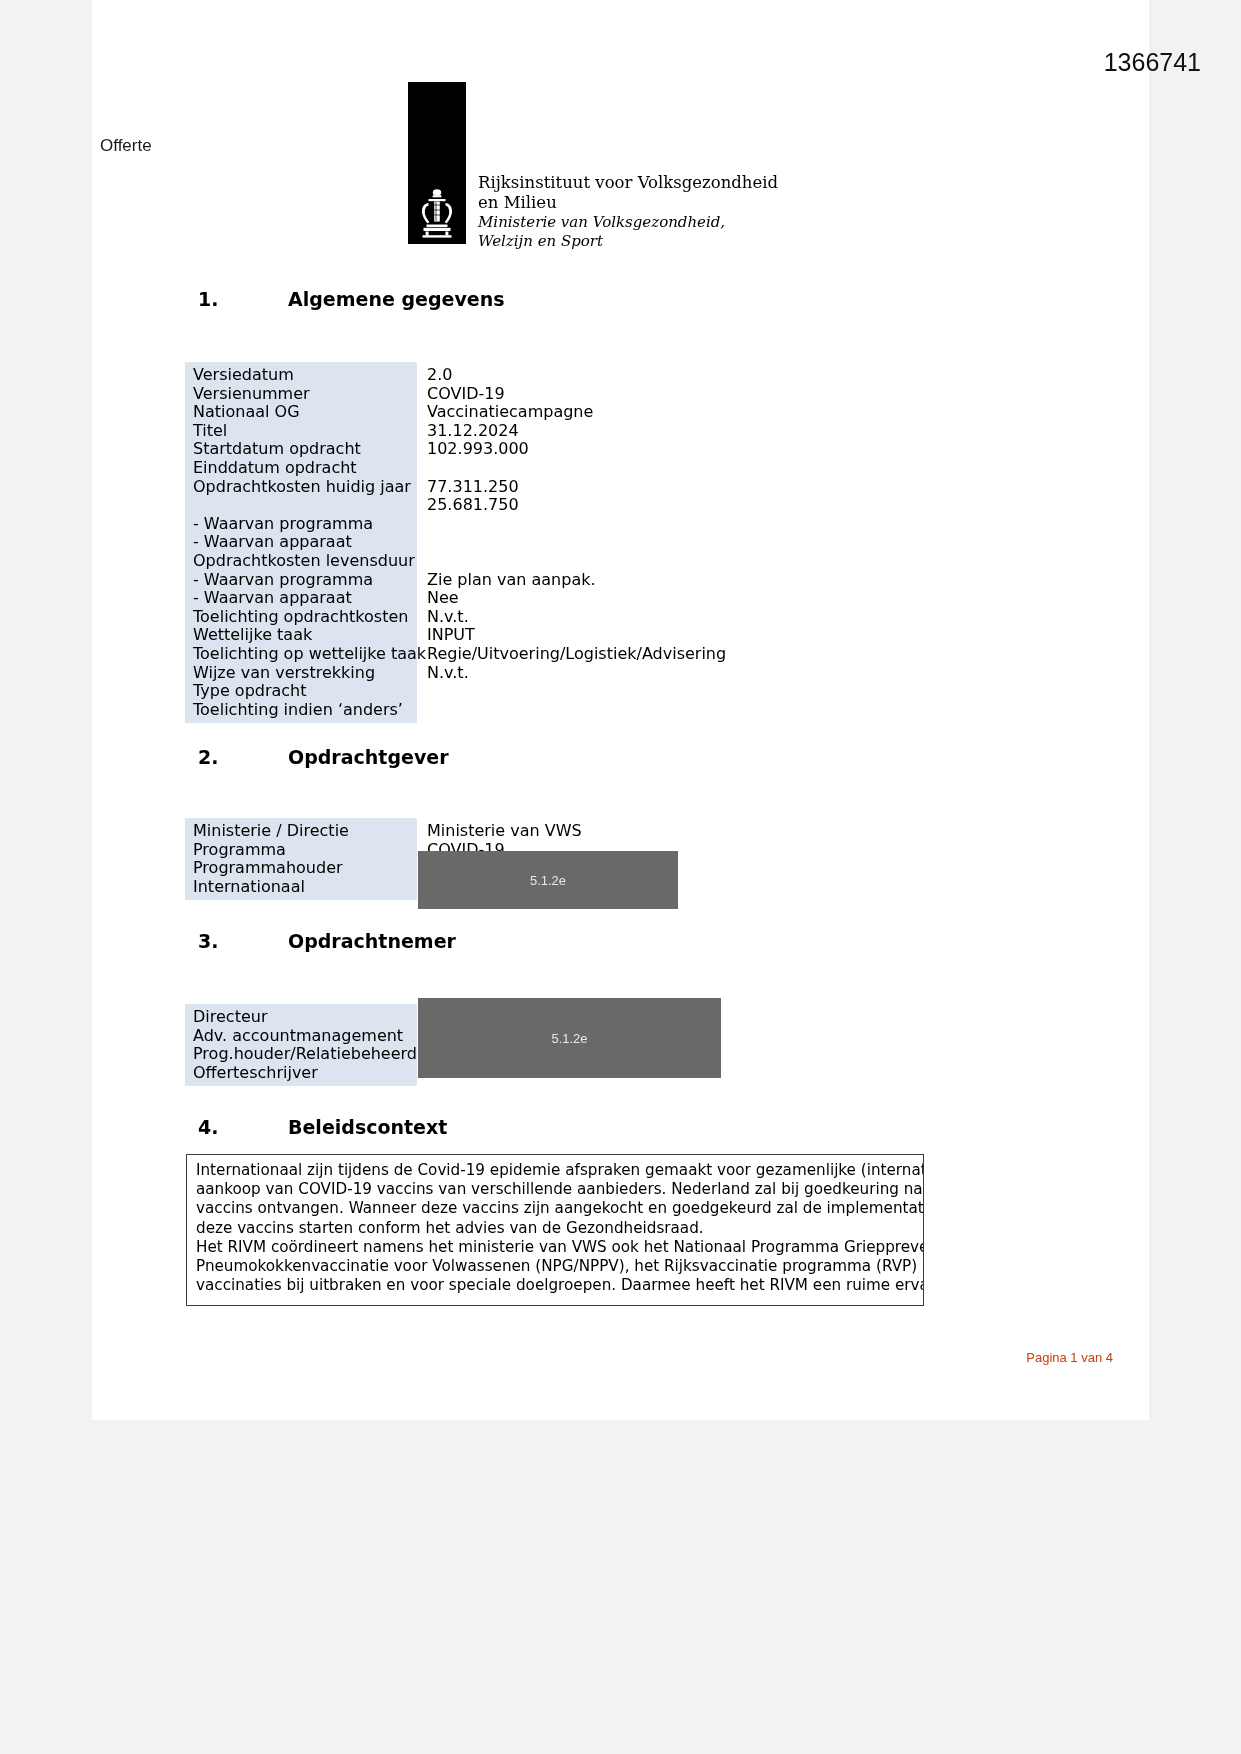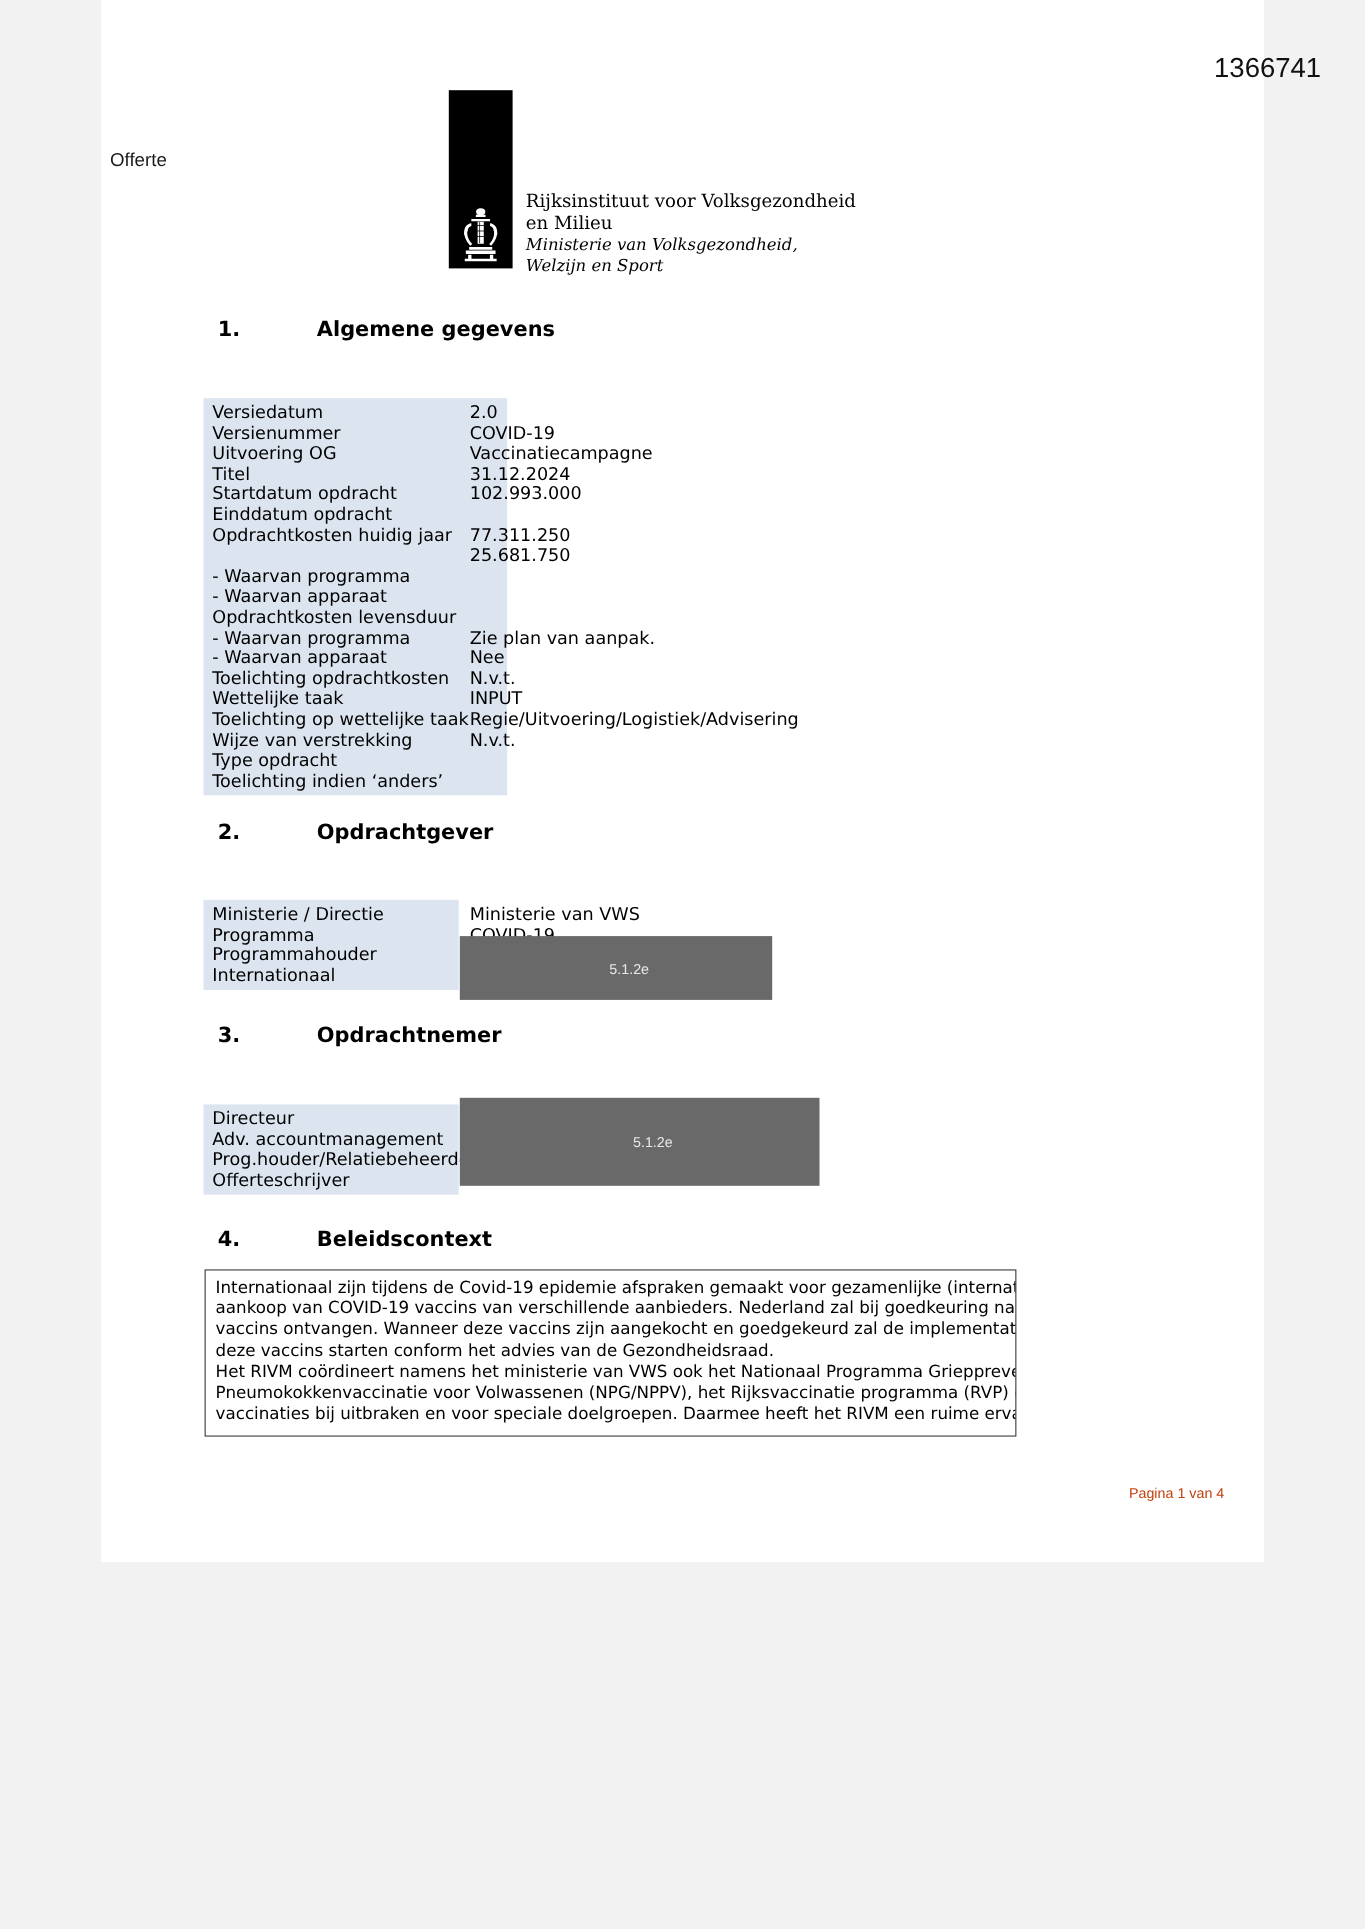--- a/index.html
+++ b/index.html
@@ -138,21 +138,20 @@
   .kv .row.blank { height: 18.6px; }
   .redaction {
     position: absolute;
     background: #696969;
     color: #e8e8e8;
     font-size: 13px;
     display: flex;
     align-items: center;
     justify-content: center;
     font-family: "Liberation Sans", sans-serif;
-    padding-left: 24px;
   }
   
   .para-box {
     position: absolute;
     border: 1px solid #3a3a3a;
     background: #ffffff;
     box-sizing: border-box;
     padding: 6px 10px 4px 9px;
     font-size: 15.2px;
     line-height: 19.2px;
@@ -208,24 +207,24 @@
       <div class="logo-line4">Welzijn en Sport</div>
     </div>
   </div>
 
   <div class="section-head" style="left:198px; top:288px;">
     <span class="num">1.</span>
     <span class="ttl">Algemene gegevens</span>
   </div>
 
   <div class="kv" style="left:185px; top:362px; width:740px;">
-    <div class="labels" id="s1-labels" style="width:276px;">
+    <div class="labels" id="s1-labels" style="width:232px;">
         <div class="row">Versiedatum</div>
         <div class="row">Versienummer</div>
-        <div class="row">Uitvoering OG</div>
+        <div class="row">Nationaal OG</div>
         <div class="row">Titel</div>
         <div class="row">Startdatum opdracht</div>
         <div class="row">Einddatum opdracht</div>
         <div class="row">Opdrachtkosten huidig jaar</div>
         <div class="row blank">&nbsp;</div>
         <div class="row">- Waarvan programma</div>
         <div class="row">- Waarvan apparaat</div>
         <div class="row">Opdrachtkosten levensduur</div>
         <div class="row">- Waarvan programma</div>
         <div class="row">- Waarvan apparaat</div>

